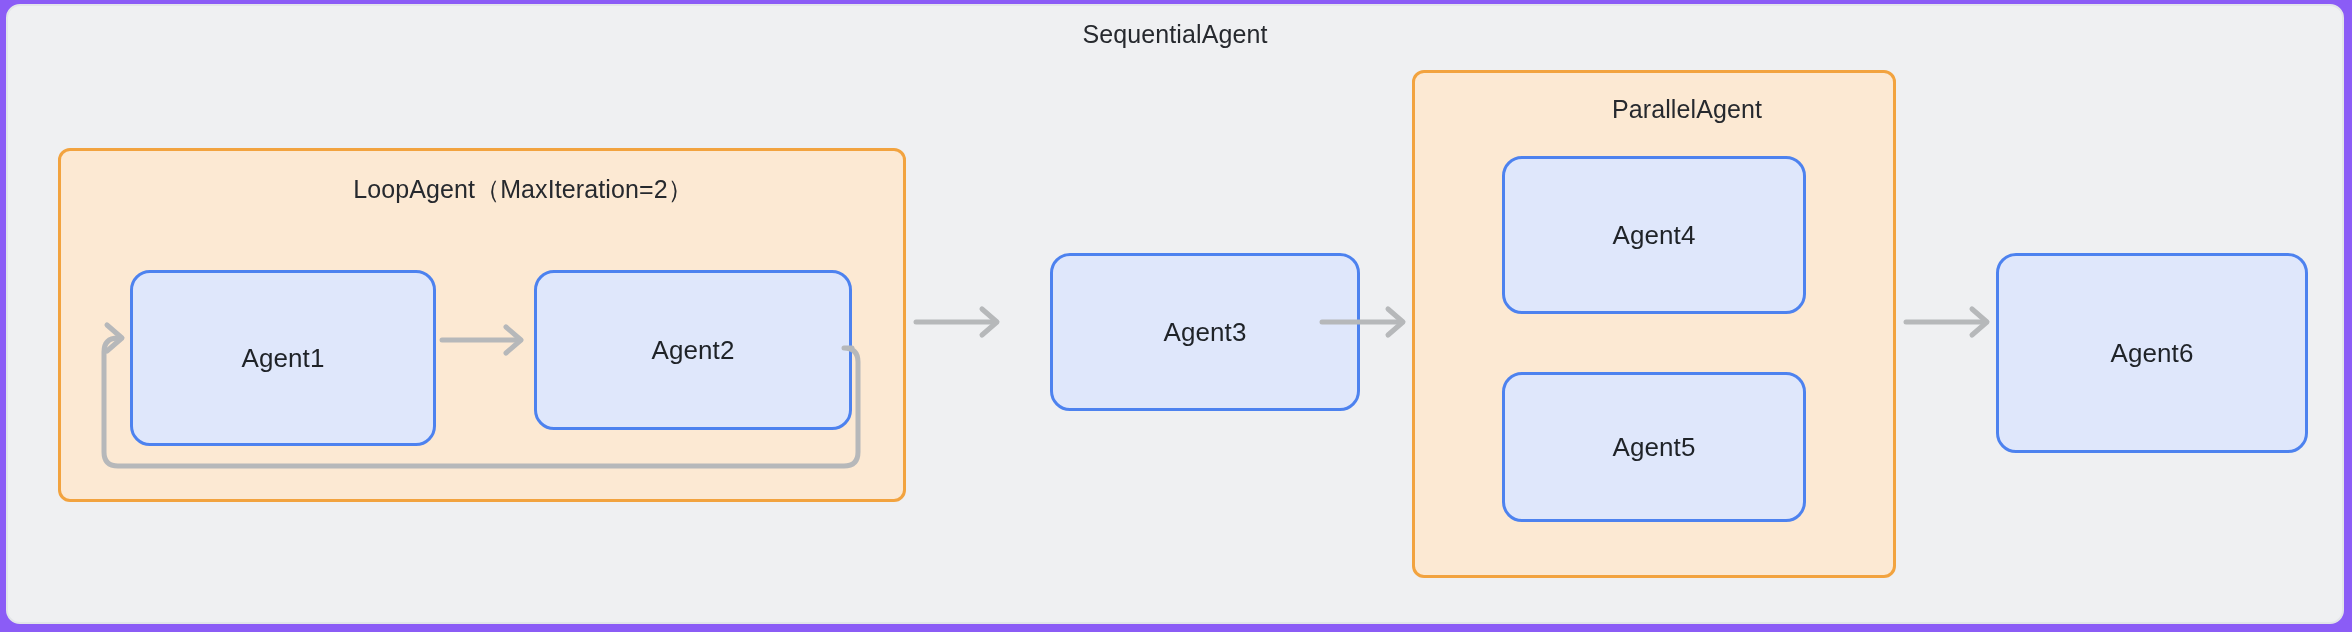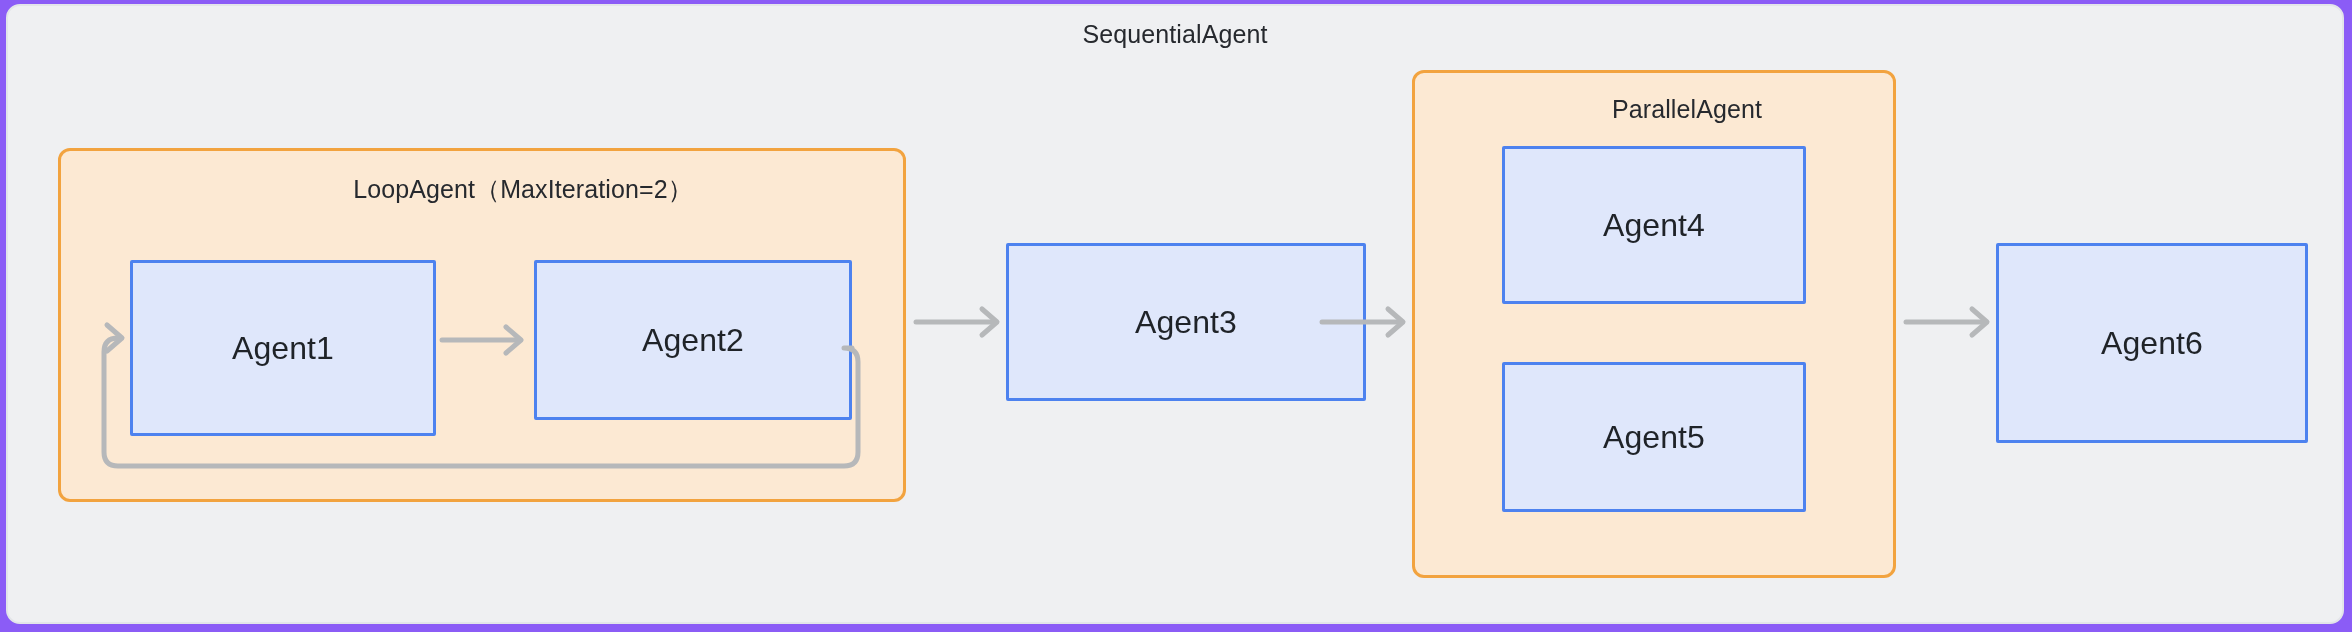--- a/index.html
+++ b/index.html
@@ -63,31 +63,32 @@
   #loop-box .group-title { top: 22px; padding-left: 41px; }
   #parallel-box { left: 1412px; top: 70px; width: 484px; height: 508px; }
   #parallel-box .group-title { top: 22px; padding-left: 33px; }
 
   
   .agent-node {
     position: absolute;
     box-sizing: border-box;
     background: #dfe7fb;
     border: 3px solid #4d82ef;
-    border-radius: 2px;
+    border-radius: 20px;
     display: flex;
     align-items: center;
     justify-content: center;
-    font-size: 32px;
+    font-size: 26px;
     color: #1f2328;
     letter-spacing: 0.1px;
+    margin-top: 10px;
   }
   #agent1 { left: 130px; top: 260px; width: 306px; height: 176px; }
   #agent2 { left: 534px; top: 260px; width: 318px; height: 160px; }
-  #agent3 { left: 1006px; top: 243px; width: 360px; height: 158px; }
+  #agent3 { left: 1050px; top: 243px; width: 310px; height: 158px; }
   #agent4 { left: 1502px; top: 146px; width: 304px; height: 158px; }
   #agent5 { left: 1502px; top: 362px; width: 304px; height: 150px; text-align: right; }
   #agent6 { left: 1996px; top: 243px; width: 312px; height: 200px; }
 
   
   #connectors {
     position: absolute;
     left: 0;
     top: 0;
     width: 2352px;

